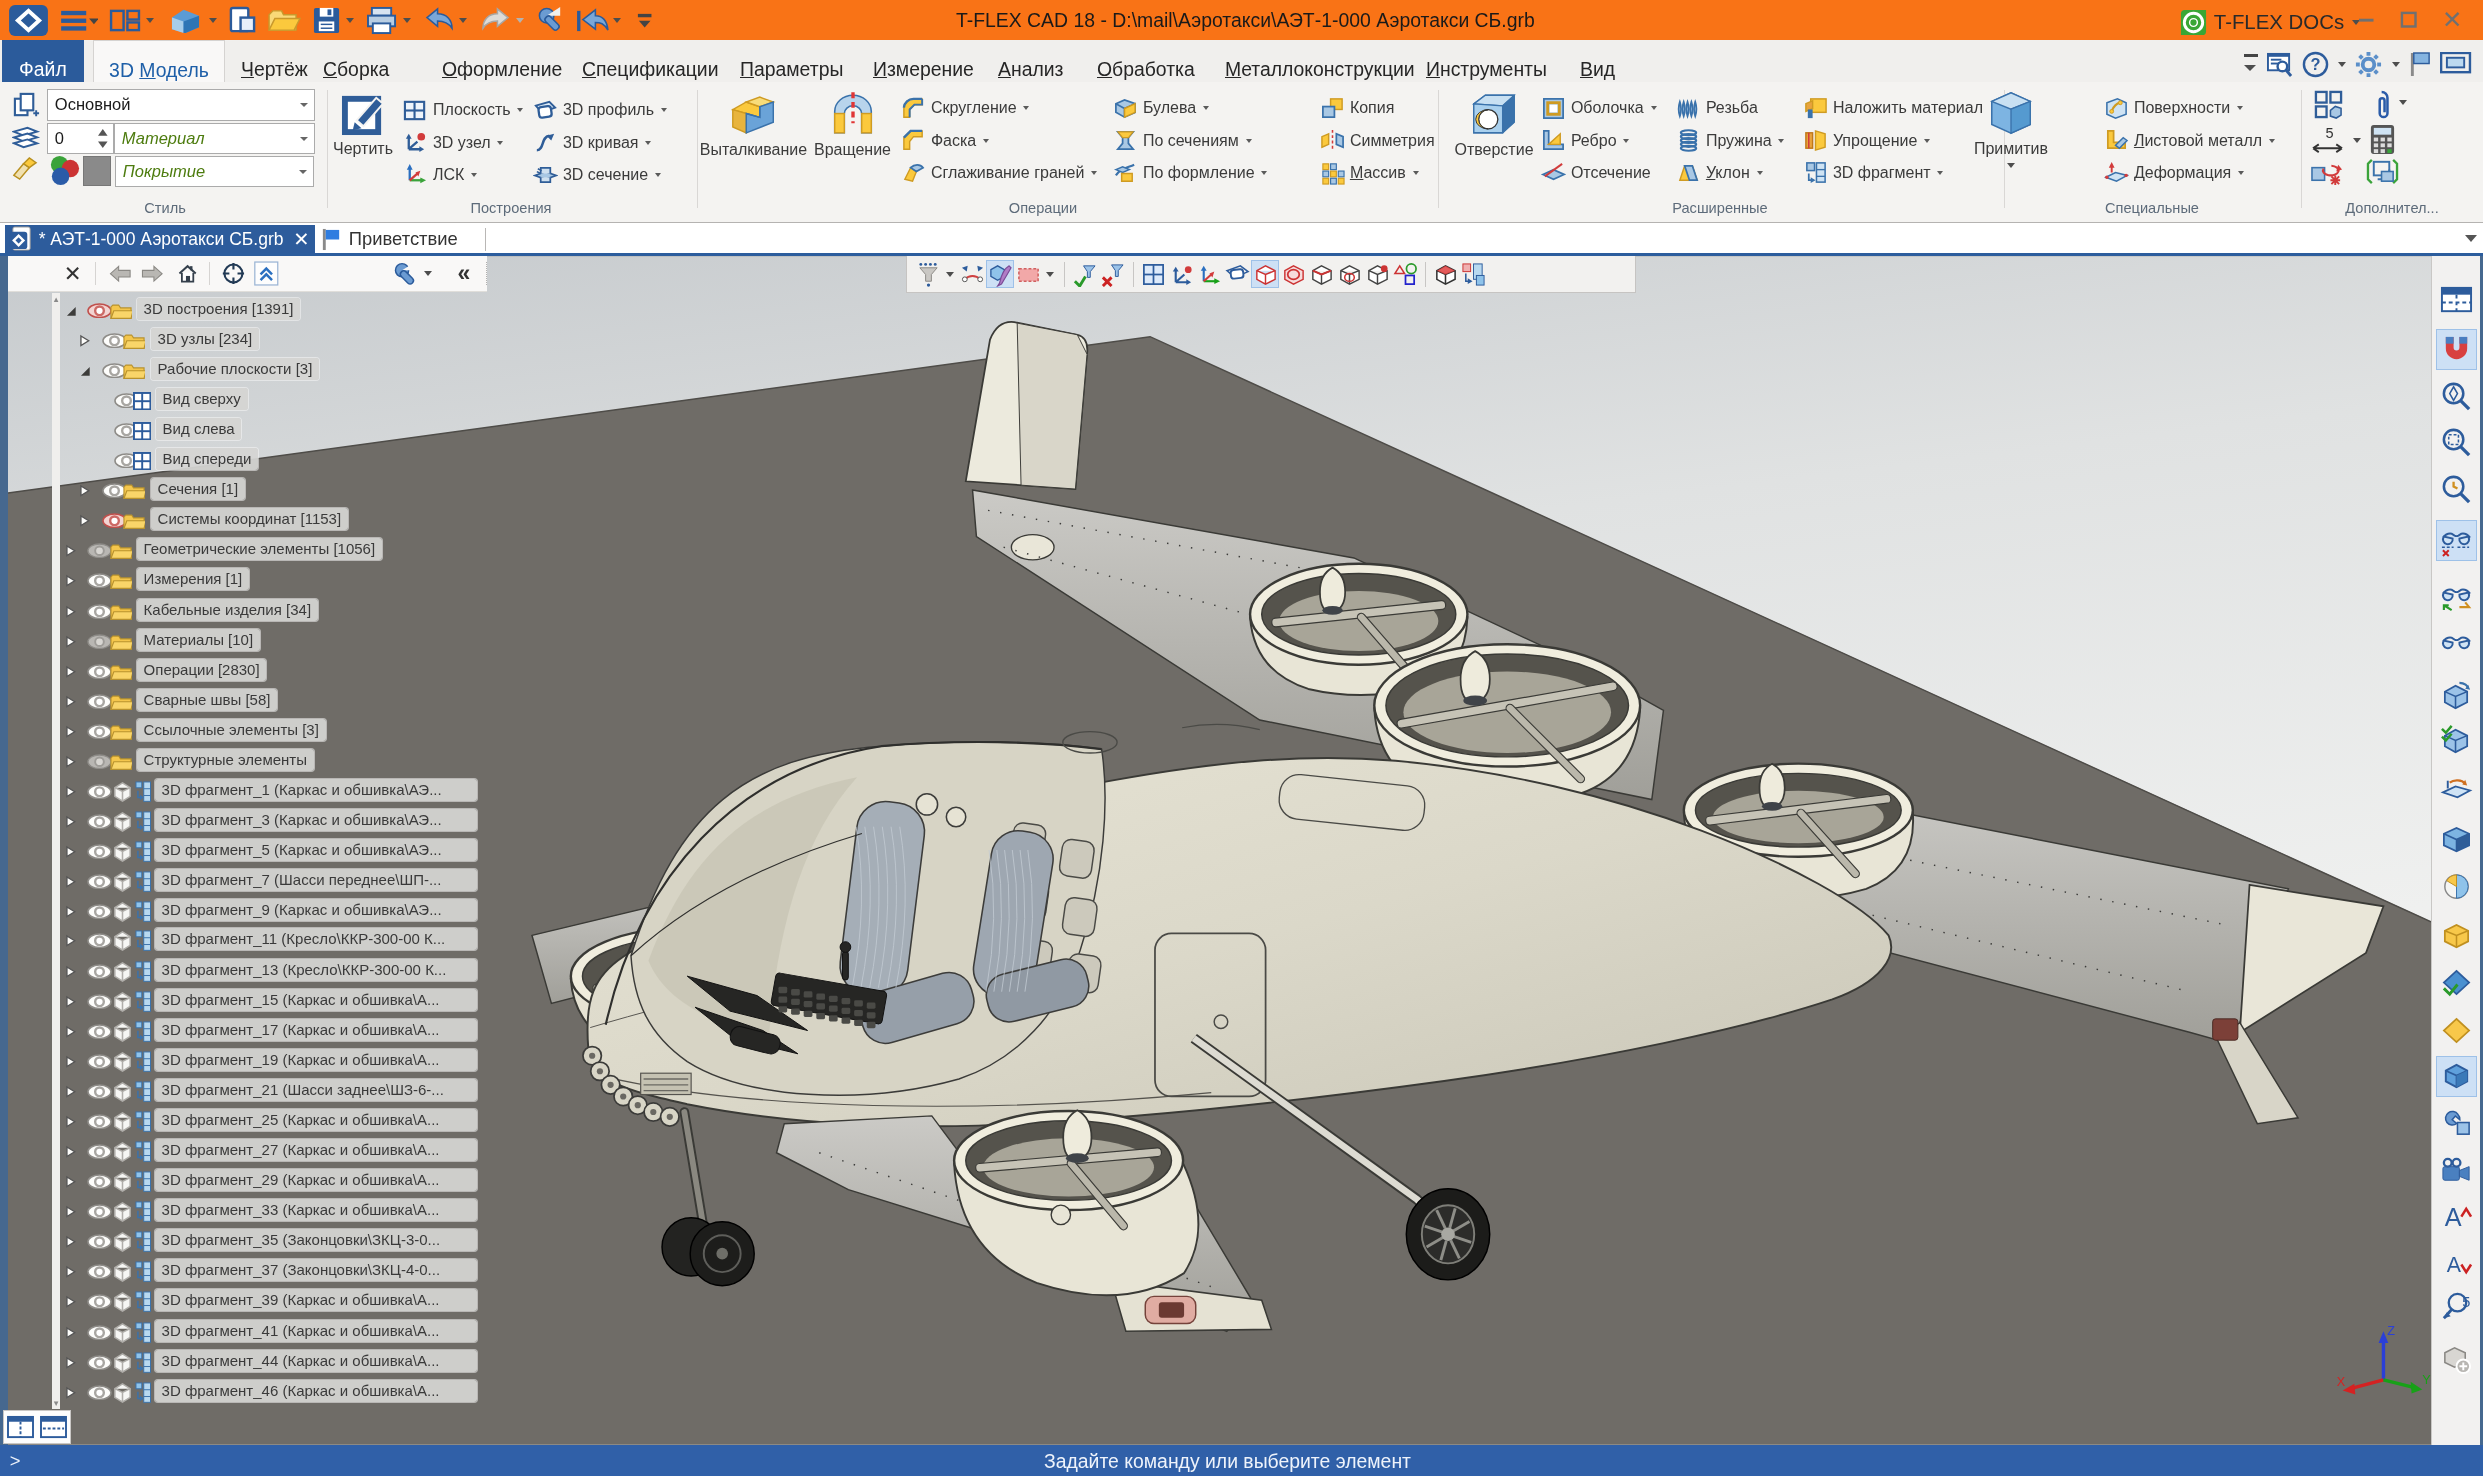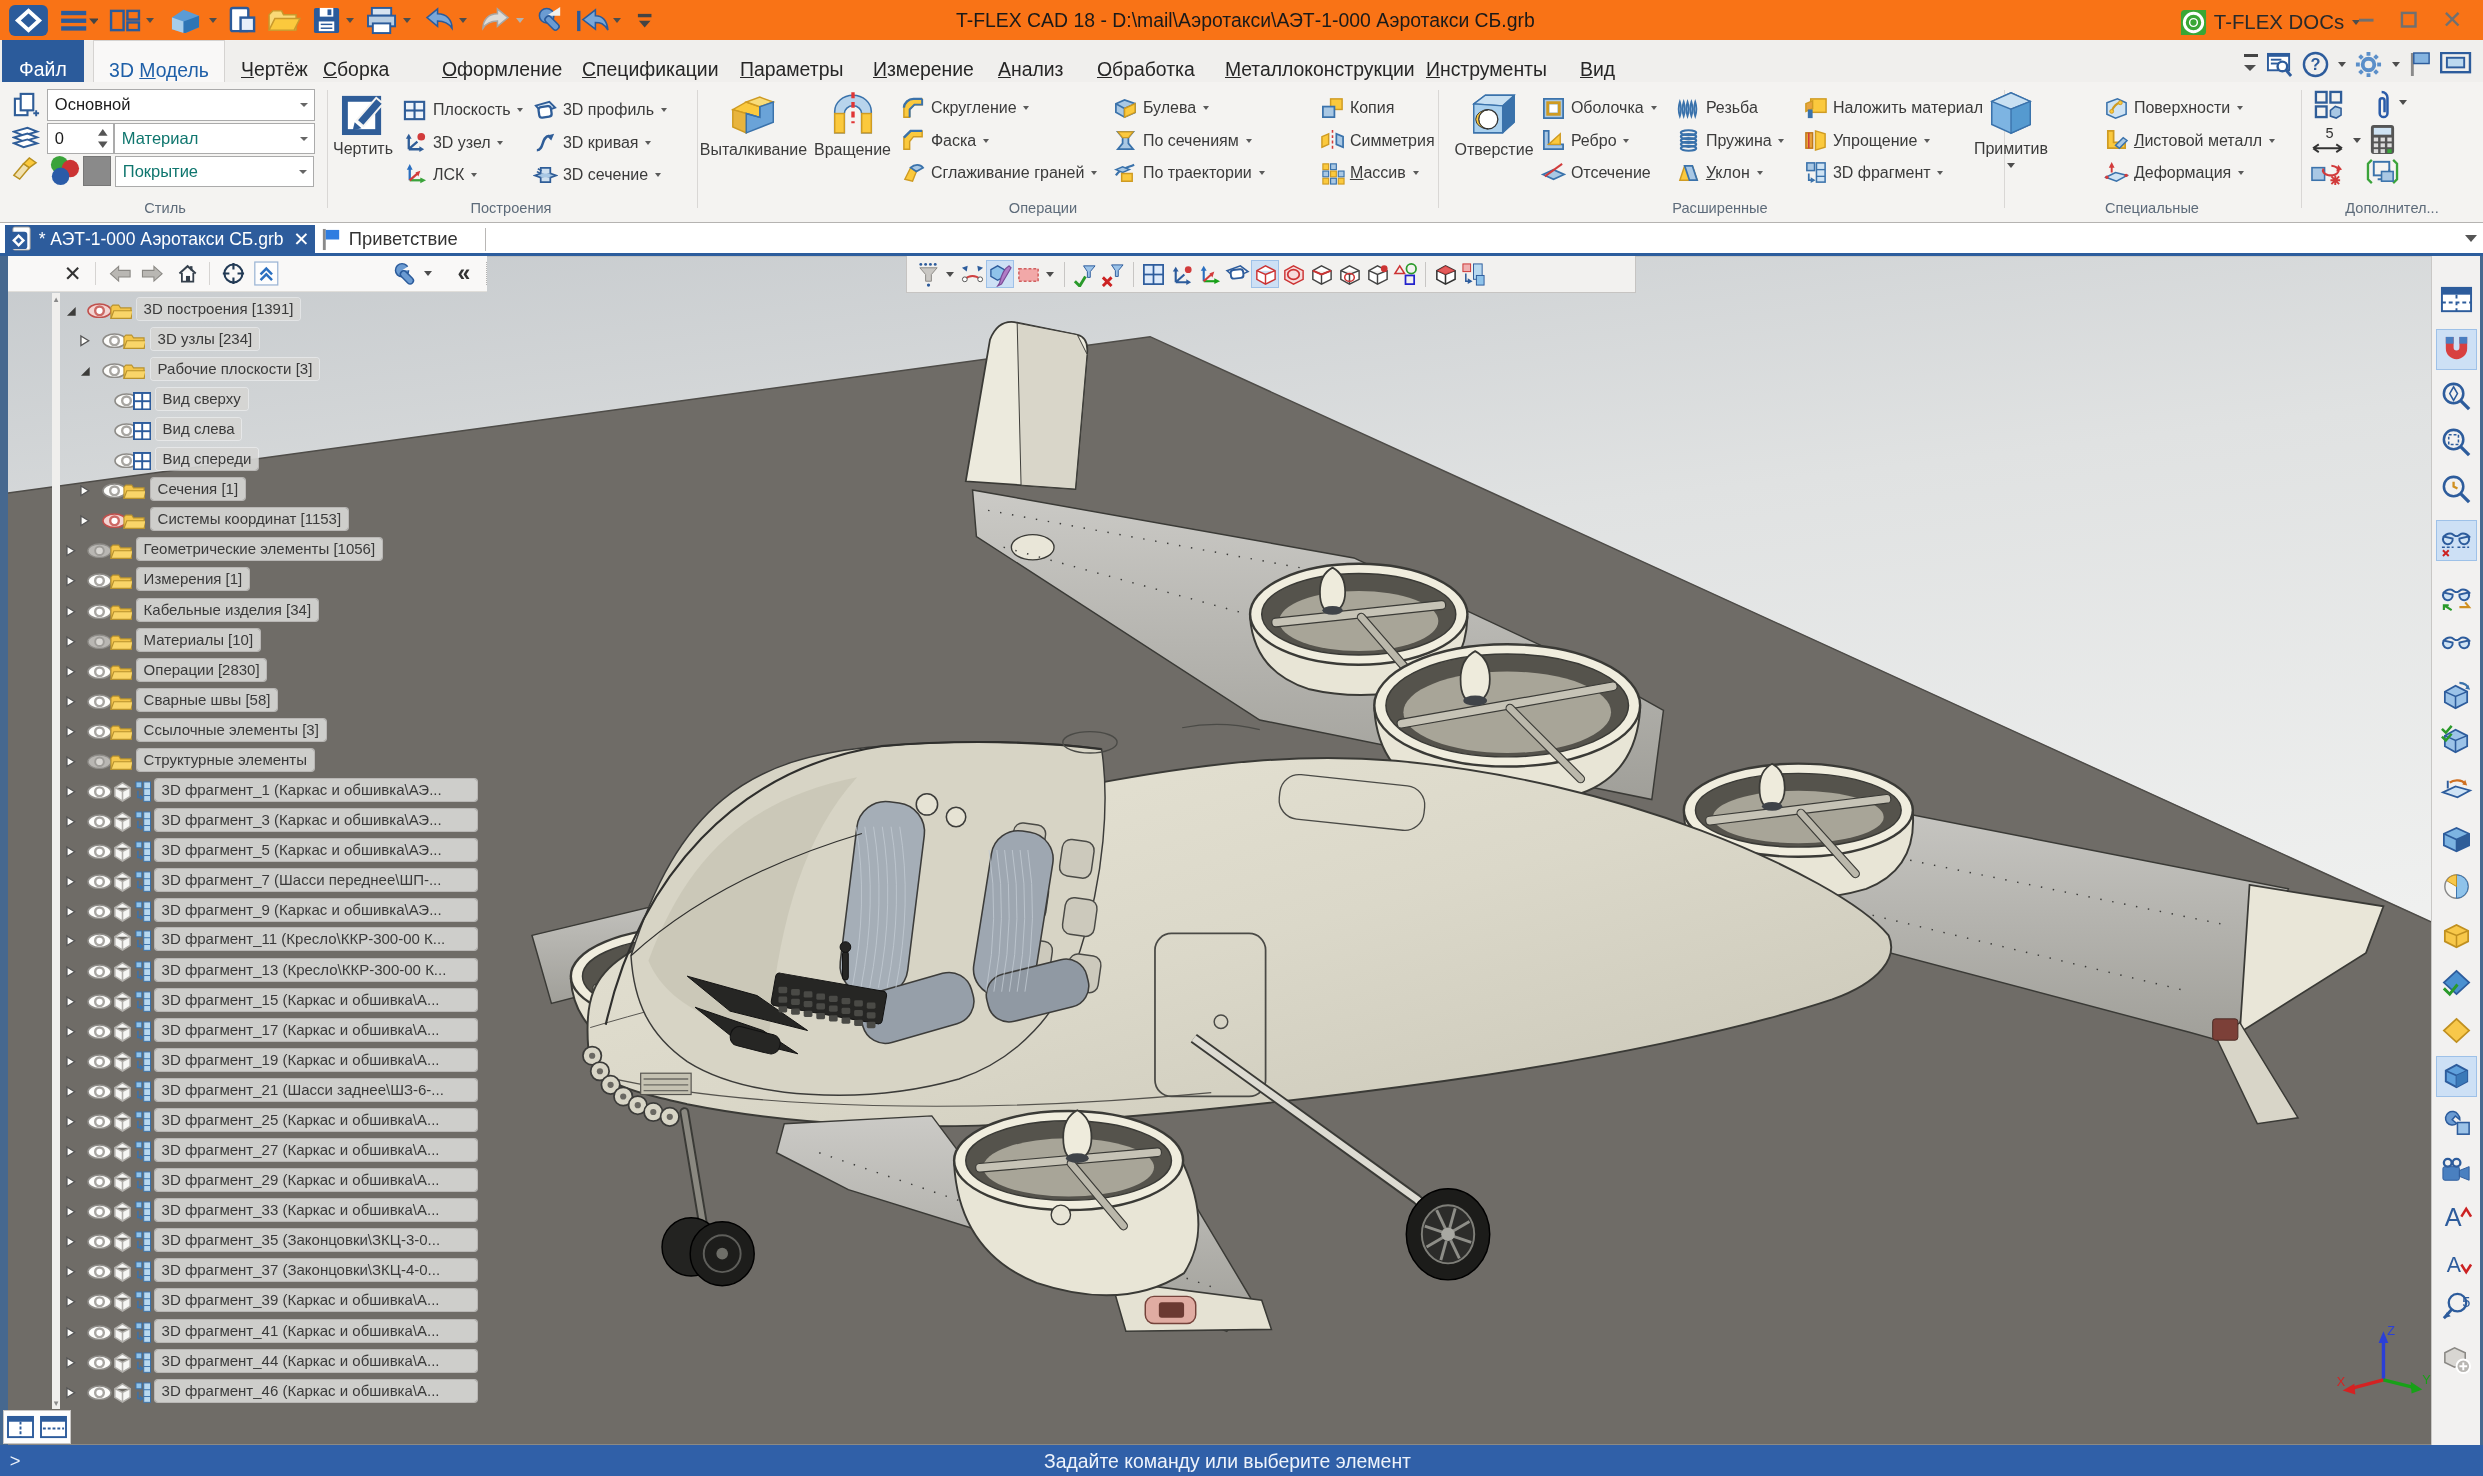--- a/index.html
+++ b/index.html
@@ -17,21 +17,21 @@
 #tabrow{position:absolute;left:0;top:40px;width:2483px;height:42px;background:#f0efed;}
 .rtab{position:absolute;top:0;height:59px;font-size:19.4px;color:#262626;display:flex;align-items:center;justify-content:center;}
 #tfile{left:1.9px;width:82px;background:#2b5b9b;color:#fff;}
 #tactive{left:93px;width:132px;background:#f9f8f7;border:1px solid #d5d3d1;border-bottom:none;color:#1e5fa8;}
 
 #ribbon{position:absolute;left:0;top:82px;width:2483px;height:141px;background:#f4f3f1;border-bottom:1px solid #c3c1bf;}
 .rsep{position:absolute;top:7.8px;height:118px;width:1px;background:#d9d7d5;}
 .glabel{position:absolute;top:118px;width:194px;text-align:center;font-size:14.6px;color:#5d6b7a;}
 .combo{position:absolute;background:#fff;border:1px solid #ababab;font-size:16.5px;color:#1a1a1a;display:flex;align-items:center;padding-left:6.8px;}
 .combo .ca{position:absolute;right:5.8px;top:50%;margin-top:-1.9px;width:0;height:0;border-left:4.9px solid transparent;border-right:4.9px solid transparent;border-top:4.9px solid #666;}
-.gray{color:#0f766e;}
+.gray{color:#4d7c0f;font-style:italic;}
 .rbig{position:absolute;display:flex;flex-direction:column;align-items:center;font-size:16px;color:#3b3b3b;}
 .rsm{position:absolute;display:flex;align-items:center;font-size:16px;color:#3b3b3b;white-space:nowrap;}
 .rsm svg{margin-right:4.9px;}
 .rsm .dd{margin-left:6.8px;width:0;height:0;border-left:3.9px solid transparent;border-right:3.9px solid transparent;border-top:4.9px solid #5a5a5a;}
 
 #doctabs{position:absolute;left:0;top:222px;width:2483px;height:31px;background:#fff;border-top:1px solid #b5b3b1;}
 #dtab1{position:absolute;left:4.9px;top:1.9px;width:310px;height:29px;background:#2d5c9c;color:#fff;font-size:17.5px;display:flex;align-items:center;padding-left:3.9px;white-space:nowrap;overflow:hidden;}
 #dtab2{position:absolute;left:320px;top:1.9px;width:155px;height:29px;color:#333;font-size:18.4px;display:flex;align-items:center;}
 #vline{position:absolute;left:0;top:253px;width:2483px;height:2.9px;background:#2c5d9d;}
 
@@ -369,21 +369,21 @@
       </svg>
       <span>По сечениям</span>
       <span class="dd"></span>
     </div>
 <div class="rsm" style="left:1113px;top:78px">
       <svg width="25" height="25" viewBox="0 0 26 26" style="">
         <path d="M3 16 C8 8 16 8 22 5" fill="none" stroke="#3a72ab" stroke-width="2.2"></path>
         <path d="M3 10 L10 7 L17 10 L10 13 Z" fill="#a9c8e4" stroke="#3a72ab" stroke-width="1.6"></path>
         <path d="M9 14 L20 14 L20 22 L9 22 Z" fill="#fbc93d" stroke="#cf9b22" stroke-width="1.5"></path>
       </svg>
-      <span>По траектории</span>
+      <span>По формление</span>
       <span class="dd"></span>
     </div>
 <div class="rsm" style="left:1320px;top:13.6px">
       <svg width="25" height="25" viewBox="0 0 26 26" style="">
         <rect x="11" y="3" width="12" height="11" fill="#fbc93d" stroke="#cf9b22" stroke-width="1.5"></rect>
         <rect x="3" y="11" width="12" height="11" fill="#a9c8e4" stroke="#3a72ab" stroke-width="1.8"></rect>
       </svg>
       <span>Копия</span>
     </div>
 <div class="rsm" style="left:1320px;top:46px">

